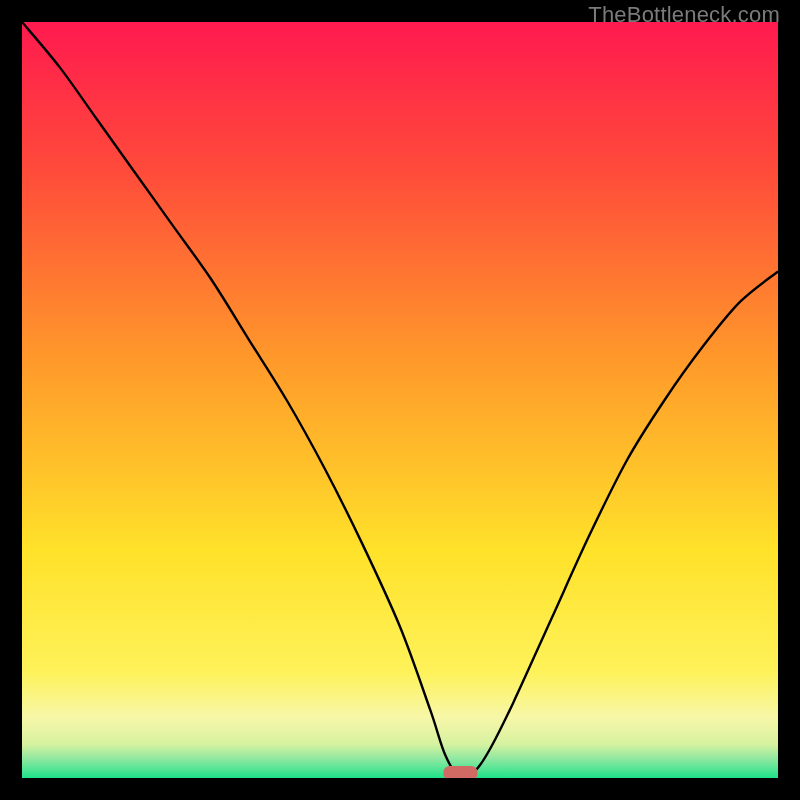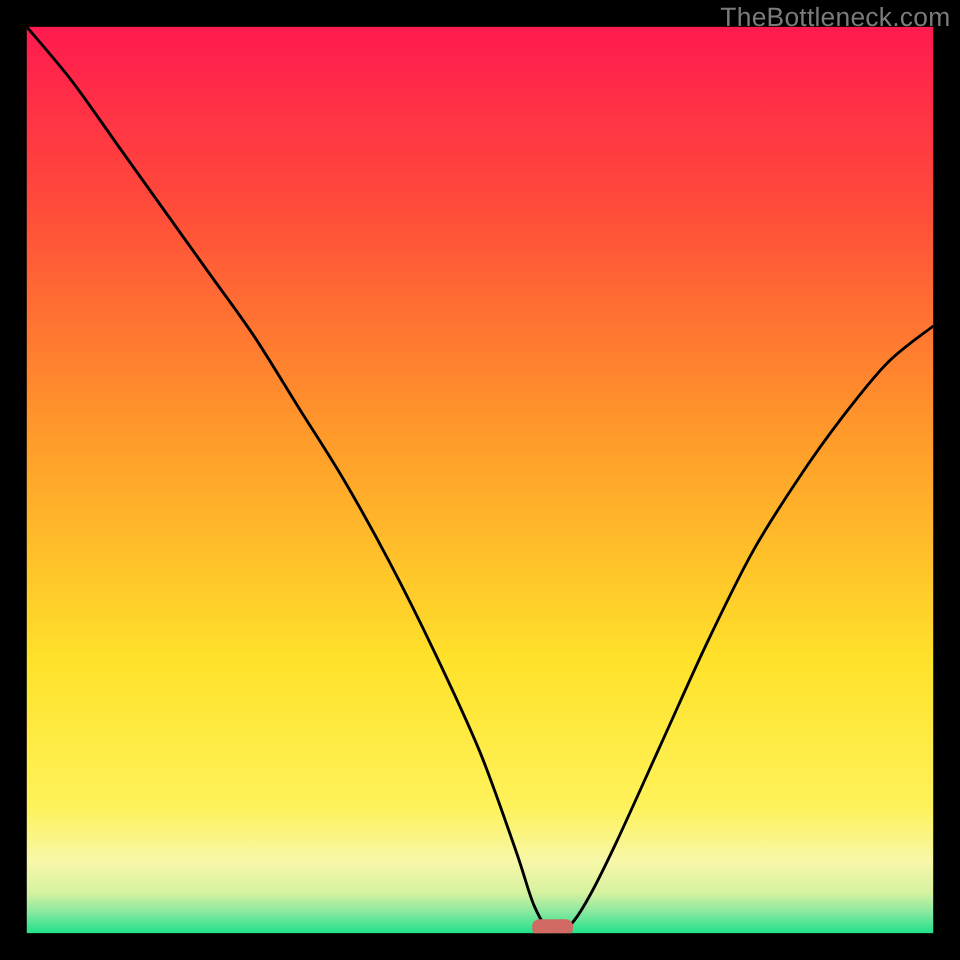--- a/index.html
+++ b/index.html
@@ -27,21 +27,21 @@
     overflow: hidden;
   }
   .plot-svg {
     display: block;
     width: 756px;
     height: 756px;
   }
   .watermark {
     position: absolute;
     top: 2px;
-    right: 8px;
+    right: 20px;
     font-family: Arial, Helvetica, sans-serif;
     font-size: 22px;
     font-weight: 400;
     color: #7b7b7b;
     letter-spacing: 0.2px;
     user-select: none;
   }
 </style>
 </head>
 <body>

